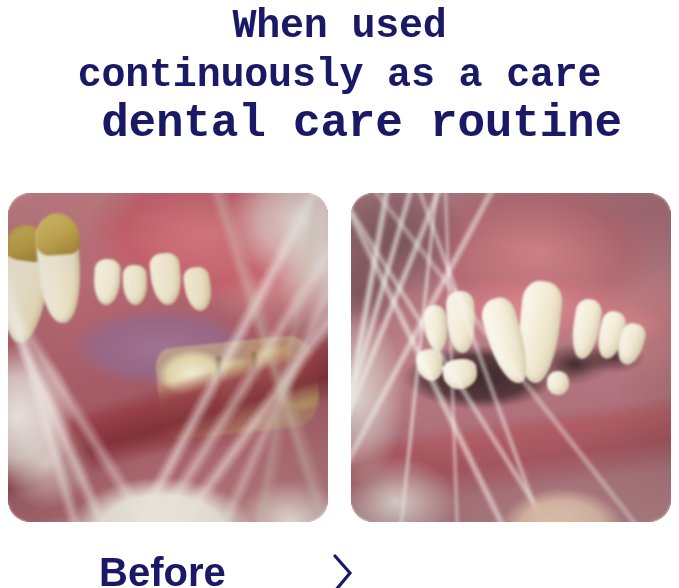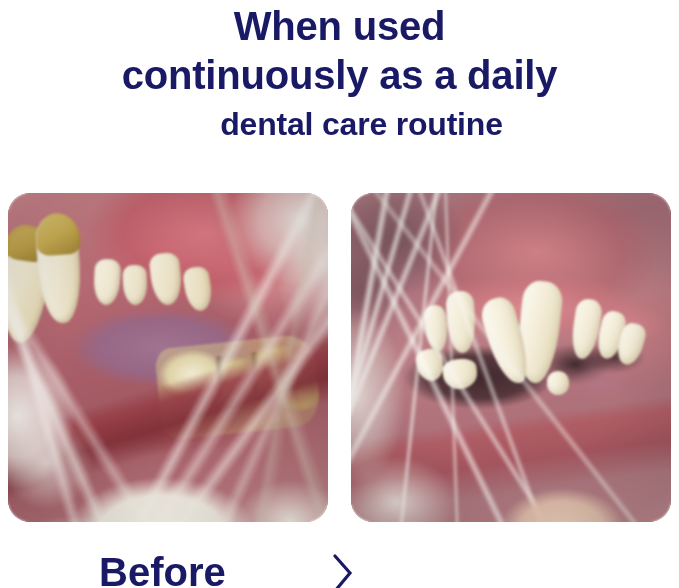--- a/index.html
+++ b/index.html
@@ -27,24 +27,25 @@
     color: #191966;
     font-family: "Liberation Sans", sans-serif;
     font-weight: bold;
     font-size: 40px;
     line-height: 49px;
     letter-spacing: -0.2px;
   }
   .headline .hl-line {
     display: block;
     white-space: nowrap;
+    font-family: Liberation Mono, monospace;
   }
   .headline .hl-line-1 { font-size: 40px; }
   .headline .hl-line-2 { font-size: 40px; }
-  .headline .hl-line-3 { font-size: 32px; padding-left: 44px; }
+  .headline .hl-line-3 { font-size: 46px; padding-left: 44px; }
 
   
   .panels {
     position: absolute;
     left: 0;
     top: 193px;
     width: 679px;
     height: 330px;
   }
   .photo-panel {
@@ -379,21 +380,21 @@
     width: 30px;
     height: 46px;
   }
   .chevron svg { display: block; }
 </style>
 </head>
 <body>
 
 <div class="headline">
   <span class="hl-line hl-line-1">When used</span>
-  <span class="hl-line hl-line-2">continuously as a daily</span>
+  <span class="hl-line hl-line-2">continuously as a care</span>
   <span class="hl-line hl-line-3">dental care routine</span>
 </div>
 
 <div class="panels">
 
   <div class="photo-panel before" aria-label="Close-up photo of a dog's mouth held open by a gloved hand, showing teeth heavily coated with yellow-brown tartar and dark calculus along the gumline, red inflamed gums, a mauve-purple tongue, and white facial fur.">
     <div class="layer before-base"></div>
     <div class="layer before-tongue"></div>
     <div class="layer">
       <div class="tooth b-canine"></div>

